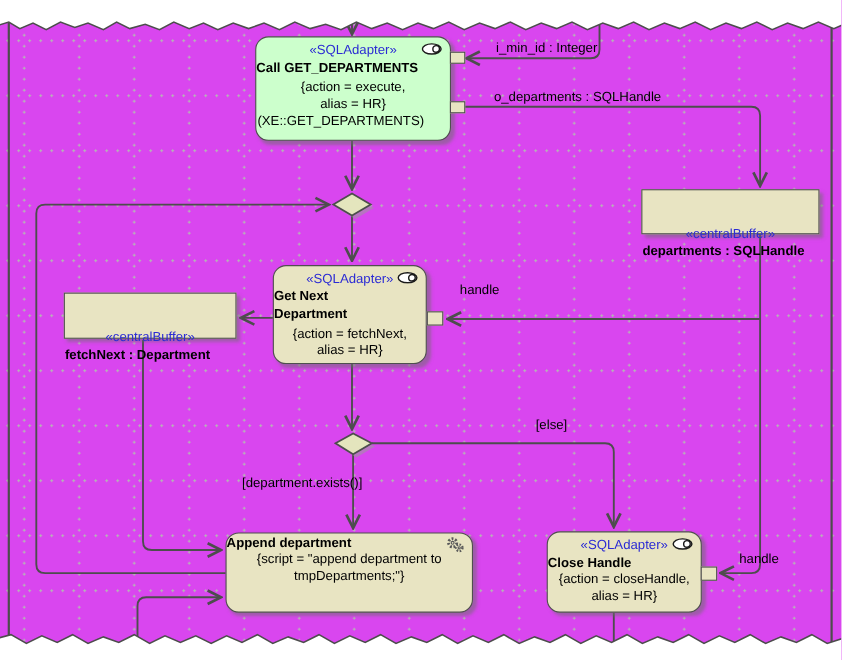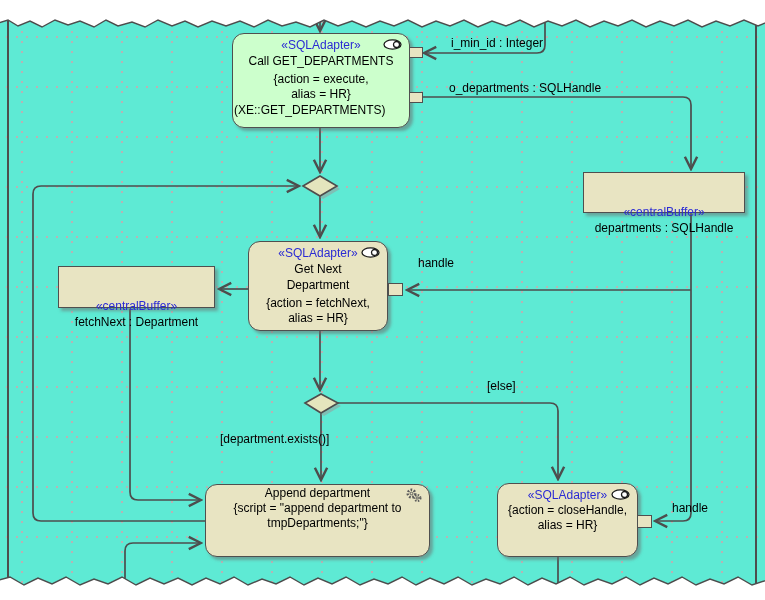--- a/index.html
+++ b/index.html
@@ -1,18 +1,18 @@
 <!DOCTYPE html>
 <html style="--green: #ccffcc; --tan: #e8e4c2; --diamond: #e4e5bd; --pin: #e8e4c2; --stereotype-blue: #2b2bd4; --line: #4d4d4d; --grid-dot: #b5b5b5;"><head>
 <meta charset="utf-8">
 <style>
   html,body{margin:0;padding:0;background:#fff;}
   .canvas{
     position:relative;width:765px;height:600px;overflow:hidden;
-    background:#5eead4;
+    background:#d946ef;
     font-family:"Liberation Sans",sans-serif;
   }
   .grid{
     position:absolute;inset:0;
     background-image:
       radial-gradient(circle, var(--grid-dot,#b5b5b5) 0.9px, transparent 1.1px),
       radial-gradient(circle, var(--grid-dot,#b5b5b5) 0.9px, transparent 1.1px);
     background-size:10px 50px, 50px 10px;
     background-position:2px 12px, -3px 7px;
   }
@@ -27,21 +27,21 @@
     position:absolute;box-sizing:border-box;
     border:1.5px solid #4f4f4f;
     box-shadow:3px 3px 3px rgba(110,110,110,.55);
     font-size:12px;color:#000;line-height:15px;
   }
   .activity{border-radius:12px;}
   .green{background:var(--green,#ccffcc);}
   .tan{background:var(--tan,#e8e4c2);}
   .node .stereo{display:block;text-align:center;color:var(--stereotype-blue,#2b2bd4);padding-top:4px;}
   .buffer .stereo{padding-top:8px;margin-top:24px;}
-  .nname{font-weight:normal;text-align:center;line-height:16px;}
+  .nname{font-weight:bold;line-height:16px;}
   .prop{text-align:center;padding:0 5px;}
   .prop.center{text-align:center;padding:0 2px;}
   .extra{padding:0 1px;line-height:16px;}
   .gap{height:3px;}
   .nicon{position:absolute;top:5px;right:6px;}
   .pin{
     position:absolute;box-sizing:border-box;
     background:var(--pin,#e8e4c2);border:1.3px solid #4f4f4f;
   }
   .elabel{position:absolute;font-size:12px;color:#000;white-space:nowrap;margin-left:24px;}
@@ -146,20 +146,21 @@
   </div>
 
   <div class="node activity tan" style="left:497px;top:483px;width:141px;height:74px;">
     <span class="stereo">«SQLAdapter»</span>
     <span class="nicon">
       <svg width="20" height="11" viewBox="0 0 20 11">
           <ellipse cx="9.5" cy="5.5" rx="8.5" ry="4.6" fill="#fff" stroke="#1a1a1a" stroke-width="1.3"></ellipse>
           <circle cx="13.5" cy="5.5" r="3" fill="#fff" stroke="#1a1a1a" stroke-width="1.3"></circle>
         </svg>
     </span>
+    <div class="nname">Close Handle</div>
     <div class="prop">{action = closeHandle,</div>
     <div class="prop">alias = HR}</div>
   </div>
   <div class="pin" style="left:637px;top:515px;width:15px;height:13px;"></div>
 
   <div class="elabel" style="left:427px;top:36px;">i_min_id : Integer</div>
   <div class="elabel" style="left:425px;top:81px;">o_departments : SQLHandle</div>
   <div class="elabel" style="left:394px;top:256px;">handle</div>
   <div class="elabel" style="left:648px;top:501px;">handle</div>
   <div class="elabel" style="left:463px;top:379px;">[else]</div>

